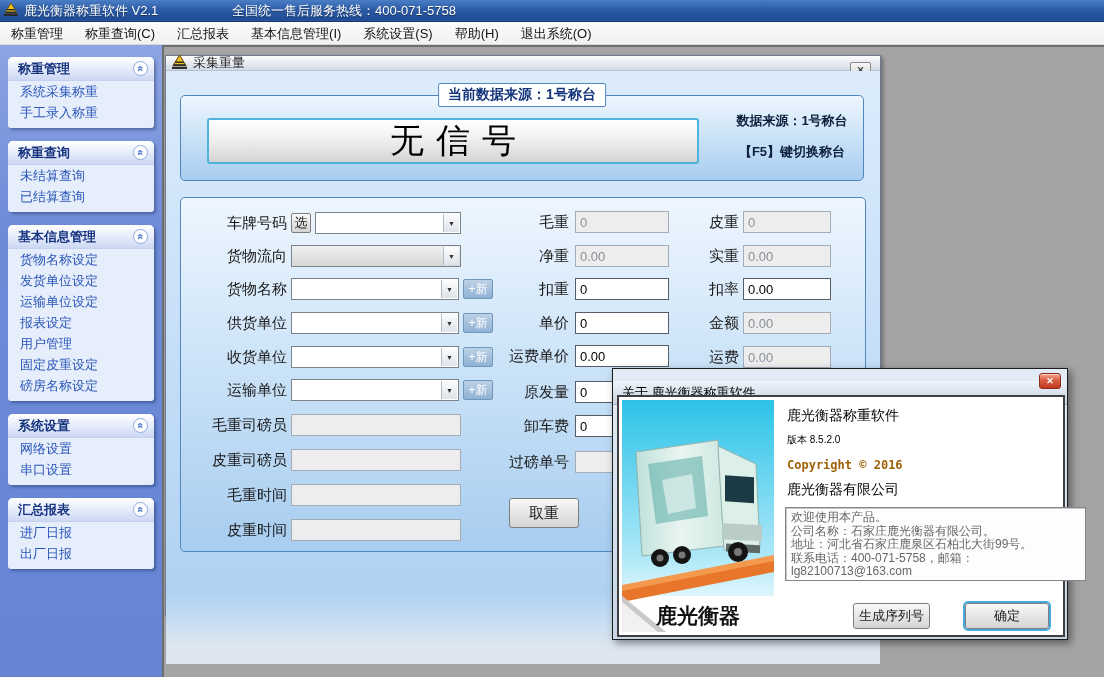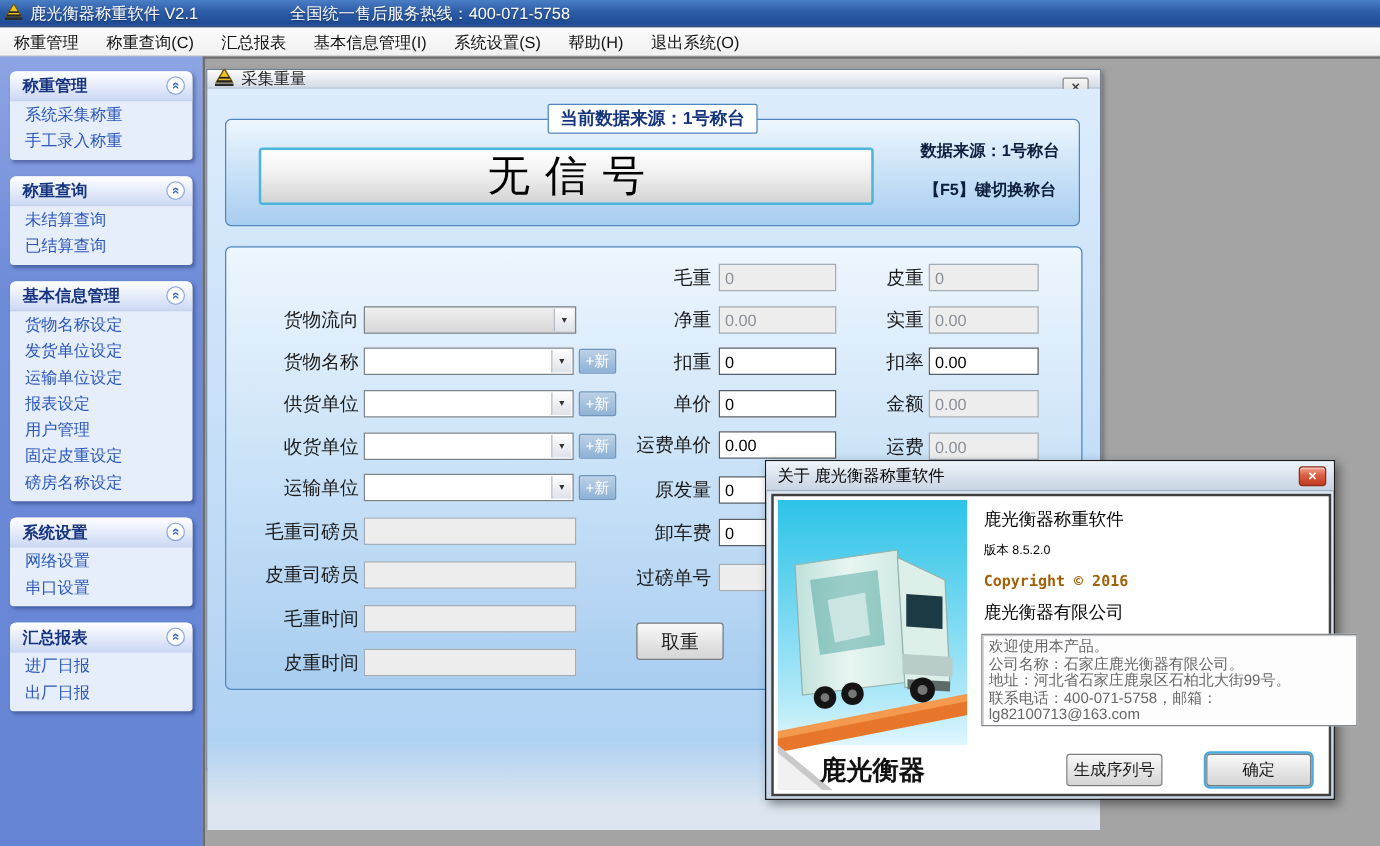--- a/index.html
+++ b/index.html
@@ -99,21 +99,21 @@
   .ctl-l2 { width:168px; margin-left:4px; }
   .ctl-m  { width:94px;  margin-left:6px; }
   .ctl-r  { width:88px;  margin-left:4px; }
 
   
   .about { position:absolute; left:612px; top:368px; width:456px; height:272px; z-index:20;
     border:1px solid #1c1c1c; background:linear-gradient(#e3ecf6,#c9d6e5);
     box-shadow:3px 3px 8px rgba(0,0,0,.45); }
   .d-titlebar { height:24px; background:linear-gradient(#eef4fa,#d6e0ec 60%,#c8d4e2);
     border-bottom:1px solid #9fb0c2; display:flex; align-items:center; padding-left:9px;
-    font-size:13px; color:#000; }
+    font-size:13px; color:#000;margin-top:12px; }
   .d-close { position:absolute; right:6px; top:4px; width:22px; height:16px;
     background:linear-gradient(#f5a290,#d95f43 45%,#c03a22); border:1px solid #8d2c1b; border-radius:3px;
     display:flex; align-items:center; justify-content:center; cursor:pointer; box-shadow:inset 0 1px 0 rgba(255,255,255,.5); }
   .d-close::after { content:"✕"; color:#fff; font-size:9px; font-weight:bold; }
   .d-content { position:absolute; left:4px; top:26px; width:448px; height:242px;
     border:2px solid #3f3f3f; background:#fff; }
   .truck { position:absolute; left:3px; top:3px; width:152px; height:232px; overflow:hidden; }
   .truck-caption { position:absolute; left:0; bottom:2px; width:152px; text-align:center;
     font-family:"DejaVu Serif", serif; font-weight:bold; font-size:21px; color:#111; }
   .d-product { position:absolute; left:168px; top:10px; font-size:14px; color:#000; }
@@ -234,20 +234,27 @@
       <span class="banner-label">当前数据来源：1号称台</span>
       <div class="display">无信号</div>
       <div class="banner-side">
         <div class="line1">数据来源：1号称台</div>
         <div class="line2">【F5】键切换称台</div>
       </div>
     </div>
 
     <div class="groupbox form-box">
 
+      <div class="frow" style="left:4px; top:13px;">
+        <span class="flabel lbl-l">车牌号码</span>
+        <span class="btn btn-select">选</span>
+        <span class="combo ctl-l0">
+            <span class="arrow"></span>
+          </span>
+      </div>
       <div class="frow" style="left:4px; top:46px;">
         <span class="flabel lbl-l">货物流向</span>
         <span class="combo gray ctl-l1">
             <span class="arrow"></span>
           </span>
       </div>
       <div class="frow" style="left:4px; top:79px;">
         <span class="flabel lbl-l">货物名称</span>
         <span class="combo ctl-l2" style="margin-left:4px;">
             <span class="arrow"></span>

